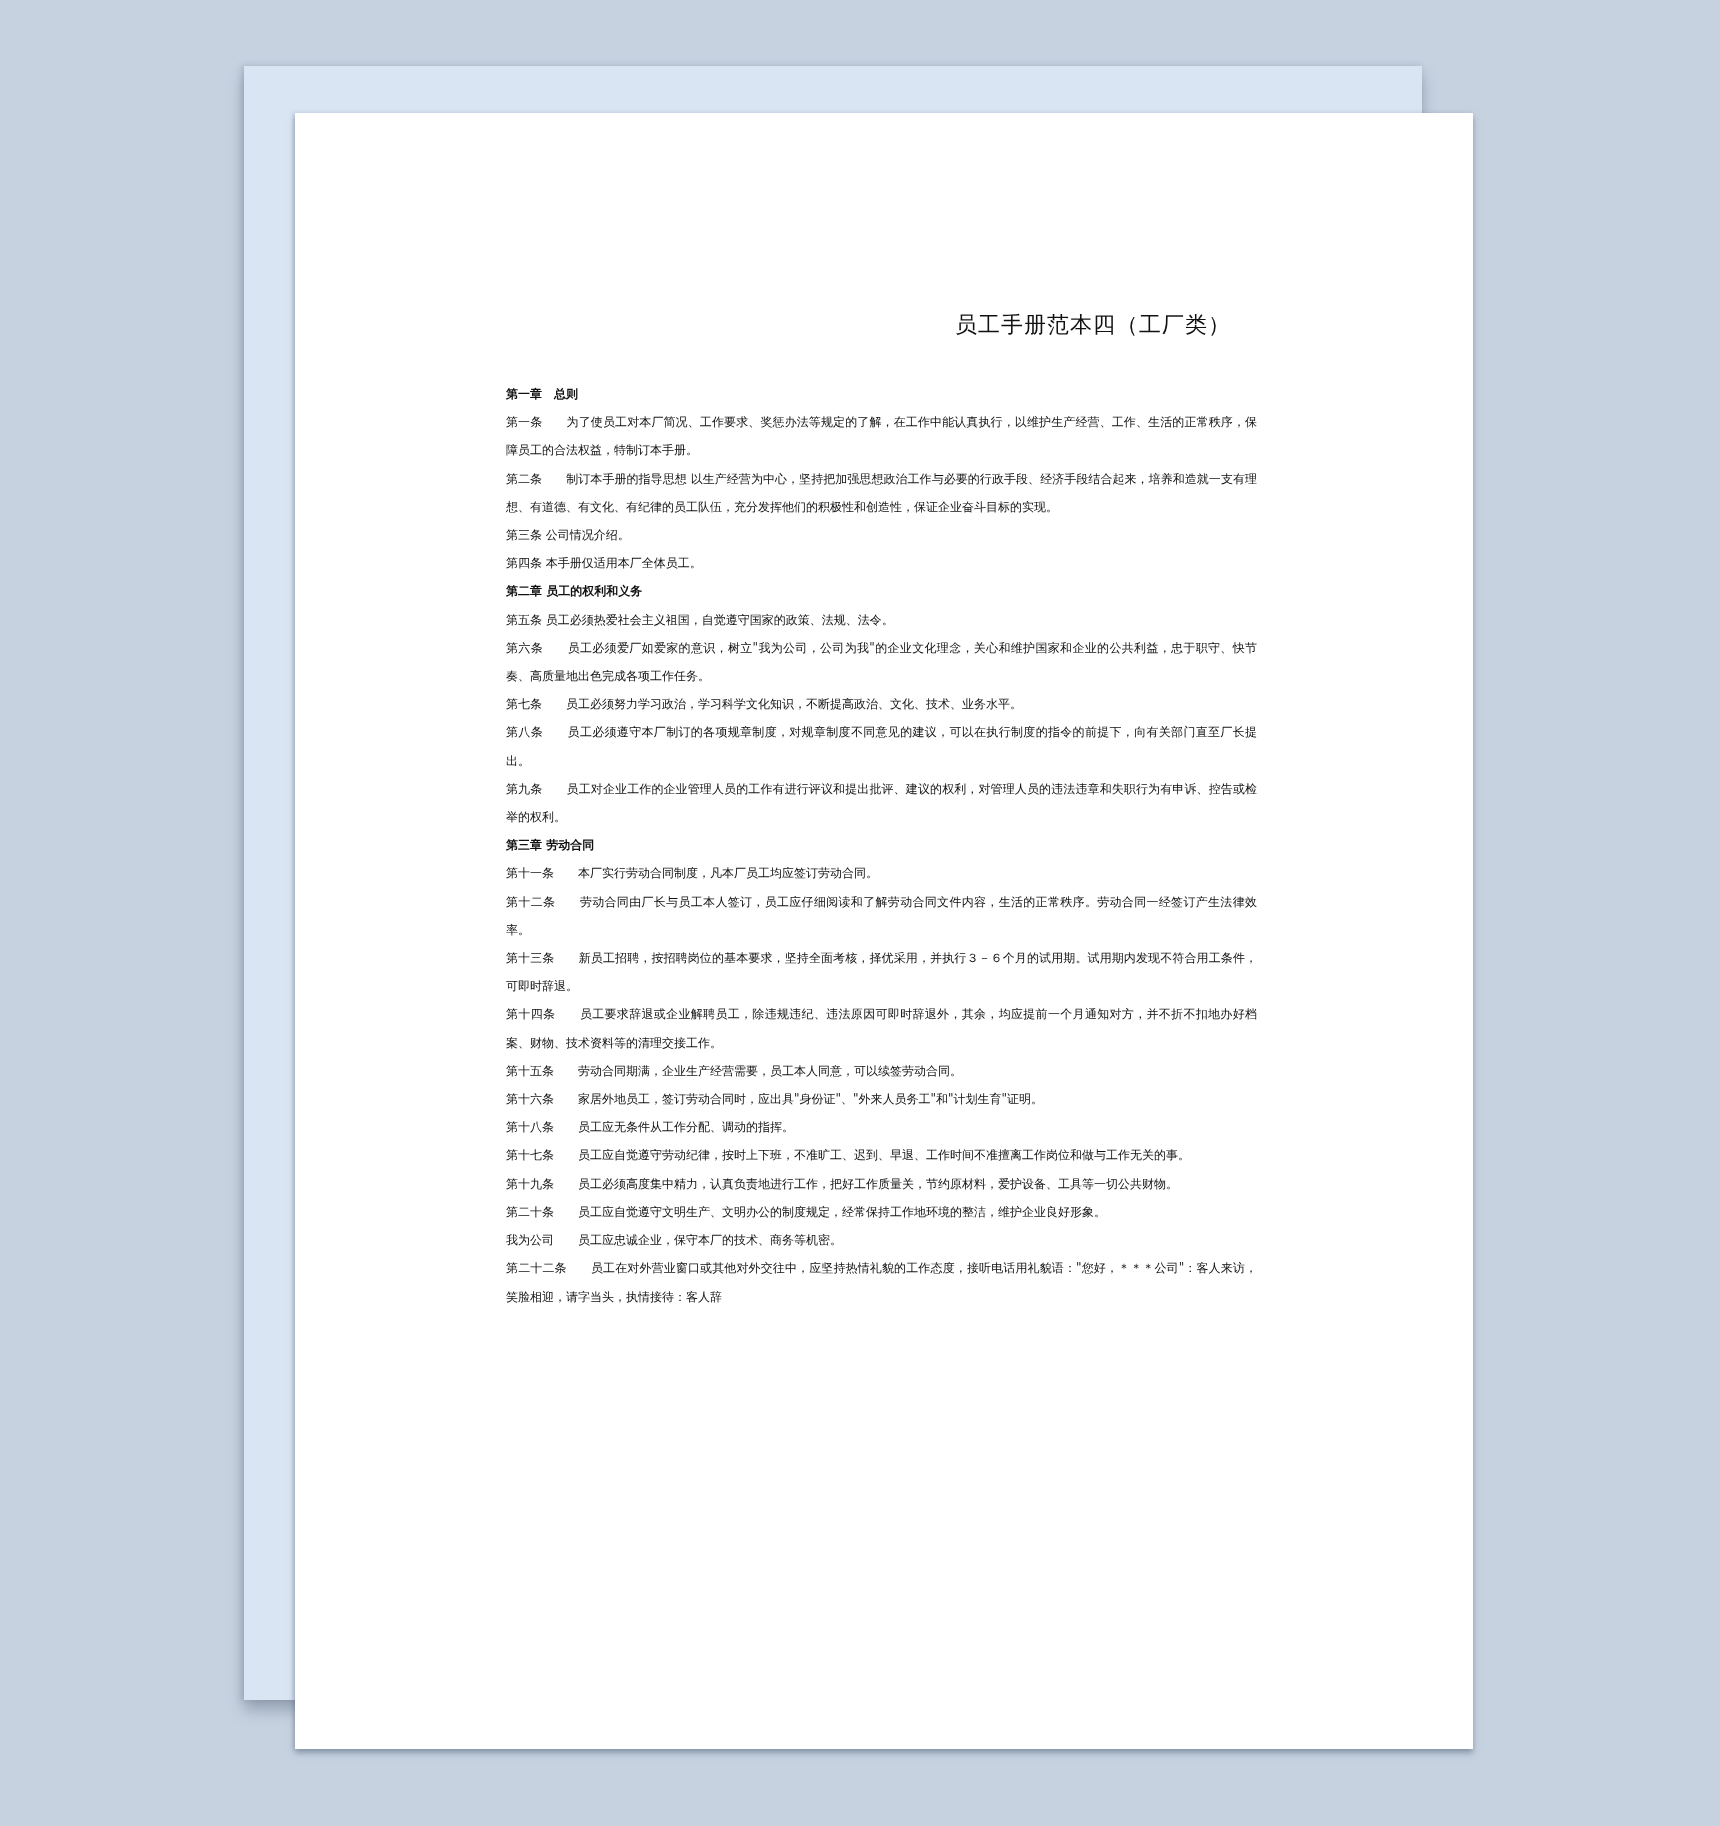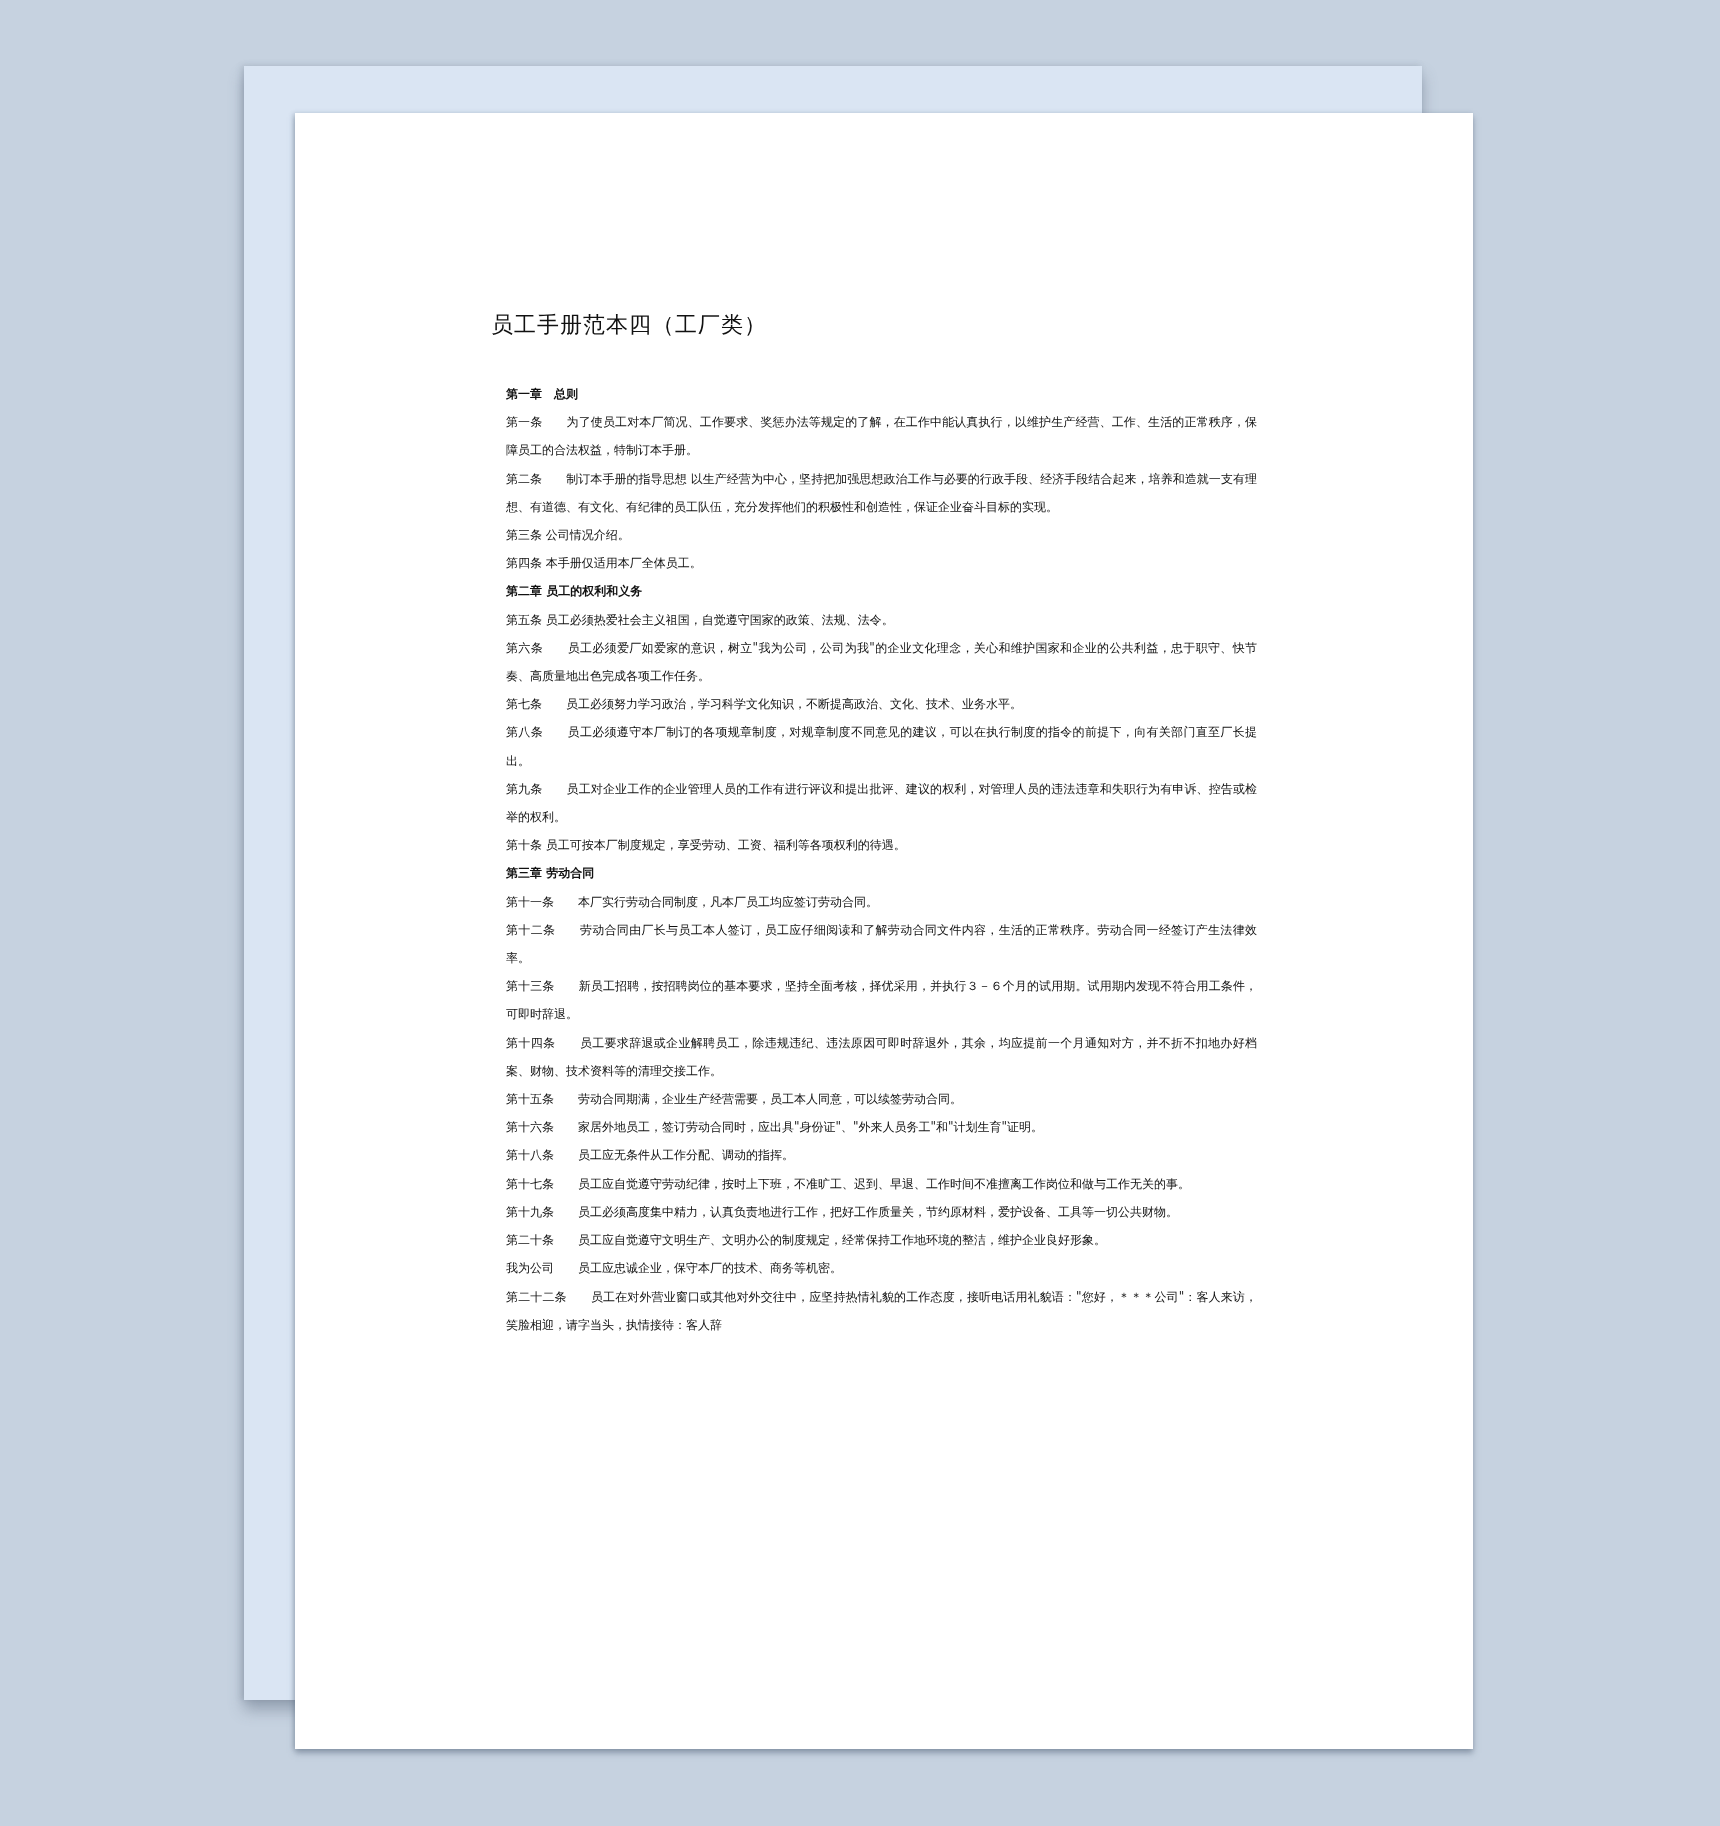--- a/index.html
+++ b/index.html
@@ -13,22 +13,22 @@
     position:absolute; left:244px; top:66px; width:1178px; height:1634px;
     background:#dae5f3;
     box-shadow: 0 10px 14px rgba(90,105,125,0.45), -2px 0 6px rgba(90,105,125,0.25);
   }
   .front-page {
     position:absolute; left:295px; top:113px; width:1178px; height:1636px;
     background:#ffffff;
     box-shadow: 0 4px 6px rgba(90,105,125,0.55), -2px 0 4px rgba(90,105,125,0.2);
   }
   .doc-title {
-    position:absolute; left:491px; top:310px; width:751px;
-    text-align:left; font-size:22px; color:#111; letter-spacing:1px;font-family:Liberation Serif, serif;
+    position:absolute; left:480px; top:310px; width:751px;
+    text-align:right; font-size:22px; color:#111; letter-spacing:1px;font-family:Liberation Serif, serif;
   }
   .doc-body {
     position:absolute; left:506px; top:380px; width:751px;
     font-size:12px; line-height:28.2px; color:#111;
   }
   .doc-body p {
     margin:0; text-align:justify; text-align-last:left;
   }
   .doc-body .chapter { font-weight:bold; }
   .label { white-space:pre; }
@@ -46,21 +46,20 @@
   <p><span class="label">第一条　　</span><span>为了使员工对本厂简况、工作要求、奖惩办法等规定的了解，在工作中能认真执行，以维护生产经营、工作、生活的正常秩序，保障员工的合法权益，特制订本手册。</span></p>
   <p><span class="label">第二条　　</span><span>制订本手册的指导思想 以生产经营为中心，坚持把加强思想政治工作与必要的行政手段、经济手段结合起来，培养和造就一支有理想、有道德、有文化、有纪律的员工队伍，充分发挥他们的积极性和创造性，保证企业奋斗目标的实现。</span></p>
   <p><span class="label">第三条 </span><span>公司情况介绍。</span></p>
   <p><span class="label">第四条 </span><span>本手册仅适用本厂全体员工。</span></p>
   <p class="chapter"><span class="label">第二章 </span><span>员工的权利和义务</span></p>
   <p><span class="label">第五条 </span><span>员工必须热爱社会主义祖国，自觉遵守国家的政策、法规、法令。</span></p>
   <p><span class="label">第六条　　</span><span>员工必须爱厂如爱家的意识，树立"我为公司，公司为我"的企业文化理念，关心和维护国家和企业的公共利益，忠于职守、快节奏、高质量地出色完成各项工作任务。</span></p>
   <p><span class="label">第七条　　</span><span>员工必须努力学习政治，学习科学文化知识，不断提高政治、文化、技术、业务水平。</span></p>
   <p><span class="label">第八条　　</span><span>员工必须遵守本厂制订的各项规章制度，对规章制度不同意见的建议，可以在执行制度的指令的前提下，向有关部门直至厂长提出。</span></p>
   <p><span class="label">第九条　　</span><span>员工对企业工作的企业管理人员的工作有进行评议和提出批评、建议的权利，对管理人员的违法违章和失职行为有申诉、控告或检举的权利。</span></p>
-  <p><span class="label">第十条 </span><span>员工可按本厂制度规定，享受劳动、工资、福利等各项权利的待遇。</span></p>
   <p class="chapter"><span class="label">第三章 </span><span>劳动合同</span></p>
   <p><span class="label">第十一条　　</span><span>本厂实行劳动合同制度，凡本厂员工均应签订劳动合同。</span></p>
   <p><span class="label">第十二条　　</span><span>劳动合同由厂长与员工本人签订，员工应仔细阅读和了解劳动合同文件内容，生活的正常秩序。劳动合同一经签订产生法律效率。</span></p>
   <p><span class="label">第十三条　　</span><span>新员工招聘，按招聘岗位的基本要求，坚持全面考核，择优采用，并执行３－６个月的试用期。试用期内发现不符合用工条件，可即时辞退。</span></p>
   <p><span class="label">第十四条　　</span><span>员工要求辞退或企业解聘员工，除违规违纪、违法原因可即时辞退外，其余，均应提前一个月通知对方，并不折不扣地办好档案、财物、技术资料等的清理交接工作。</span></p>
   <p><span class="label">第十五条　　</span><span>劳动合同期满，企业生产经营需要，员工本人同意，可以续签劳动合同。</span></p>
   <p><span class="label">第十六条　　</span><span>家居外地员工，签订劳动合同时，应出具"身份证"、"外来人员务工"和"计划生育"证明。</span></p>
   <p><span class="label">第十八条　　</span><span>员工应无条件从工作分配、调动的指挥。</span></p>
   <p><span class="label">第十七条　　</span><span>员工应自觉遵守劳动纪律，按时上下班，不准旷工、迟到、早退、工作时间不准擅离工作岗位和做与工作无关的事。</span></p>
   <p><span class="label">第十九条　　</span><span>员工必须高度集中精力，认真负责地进行工作，把好工作质量关，节约原材料，爱护设备、工具等一切公共财物。</span></p>

